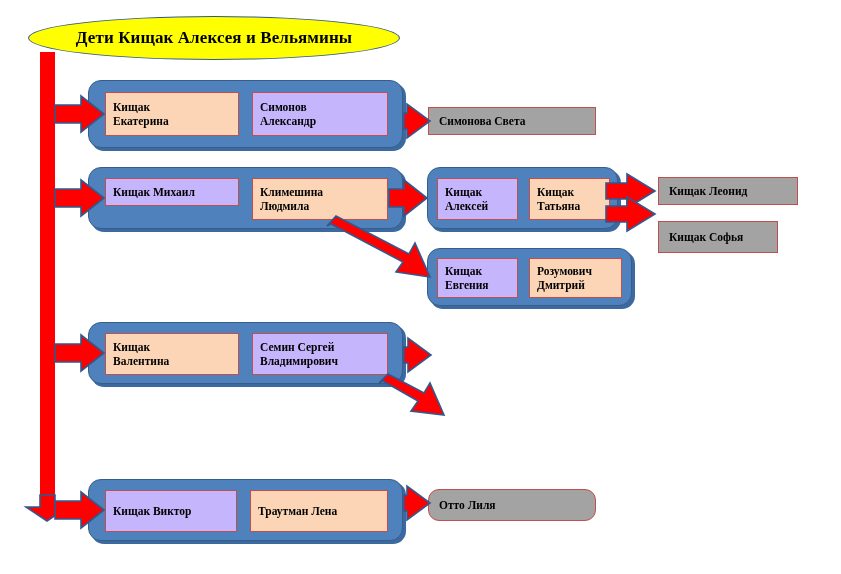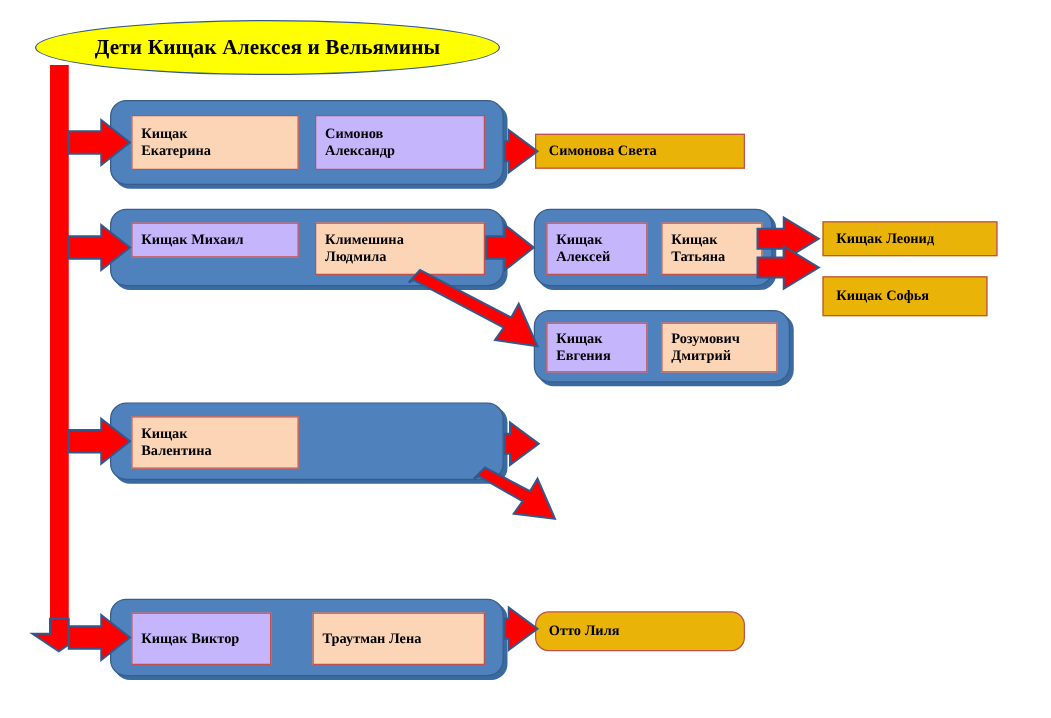--- a/index.html
+++ b/index.html
@@ -40,21 +40,21 @@
     display:flex;align-items:center;
     padding-left:7px;
     font-size:11.5px;font-weight:bold;color:#000;line-height:1.22;
   }
   .person.green{background:#c4b5fd;}
   .person.peach{background:#FBD5B5;}
 
   
   .leaf{
     position:absolute;box-sizing:border-box;
-    background:#eab308;border:1.5px solid #C0504D;
+    background:#a3a3a3;border:1.5px solid #C0504D;
     display:flex;align-items:center;padding-left:10px;
     font-size:11.5px;font-weight:bold;color:#000;
     z-index:3;
   }
 
   
   #arrows{position:absolute;left:0;top:0;width:841px;height:574px;z-index:5;
           pointer-events:none;}
   .arrow-shape{fill:#FF0000;stroke:#31598E;stroke-width:1.6;
                stroke-linejoin:miter;}
@@ -79,33 +79,34 @@
   <div class="couple" style="left:88px;top:167px;width:315px;height:62px;">
     <div class="person green" style="left:16px;top:10px;width:134px;height:28px;text-align:right;">Кищак Михаил</div>
     <div class="person peach" style="left:163px;top:10px;width:136px;height:42px;">Климешина<br>Людмила</div>
   </div>
 
   <div class="couple" style="left:427px;top:167px;width:191px;height:62px;">
     <div class="person green" style="left:9px;top:10px;width:81px;height:42px;">Кищак<br>Алексей</div>
     <div class="person peach" style="left:101px;top:10px;width:81px;height:42px;">Кищак<br>Татьяна</div>
   </div>
   <div class="leaf" style="left:658px;top:177px;width:140px;height:28px;">Кищак Леонид</div>
-  <div class="leaf" style="left:658px;top:221px;width:132px;height:32px;">Кищак Софья</div>
+  <div class="leaf" style="left:658px;top:221px;width:120px;height:32px;">Кищак Софья</div>
 
   <div class="couple" style="left:427px;top:248px;width:205px;height:58px;">
     <div class="person green" style="left:9px;top:9px;width:81px;height:40px;">Кищак<br>Евгения</div>
     <div class="person peach" style="left:101px;top:9px;width:93px;height:40px;">Розумович<br>Дмитрий</div>
   </div>
 
   <div class="couple" style="left:88px;top:322px;width:315px;height:62px;">
     <div class="person peach" style="left:16px;top:10px;width:134px;height:42px;">Кищак<br>Валентина</div>
+    <div class="person green" style="left:163px;top:10px;width:136px;height:42px;">Семин Сергей<br>Владимирович</div>
   </div>
 
   <div class="couple" style="left:88px;top:479px;width:315px;height:62px;">
-    <div class="person green" style="left:16px;top:10px;width:112px;height:42px;">Кищак Виктор</div>
+    <div class="person green" style="left:16px;top:10px;width:132px;height:42px;">Кищак Виктор</div>
     <div class="person peach" style="left:161px;top:10px;width:138px;height:42px;">Траутман Лена</div>
   </div>
   <div class="leaf" style="left:428px;top:489px;width:168px;height:32px;border-radius:11px;">Отто Лиля</div>
 
   <svg id="arrows" viewBox="0 0 841 574">
 
     <polygon class="arrow-shape" points="40,495 55,495 55,507 68,507 47,521 26,507 40,507"></polygon>
 
     <polygon class="arrow-shape" points="55,105 81,105 81,96 104,114 81,132 81,123 55,123"></polygon>
 

